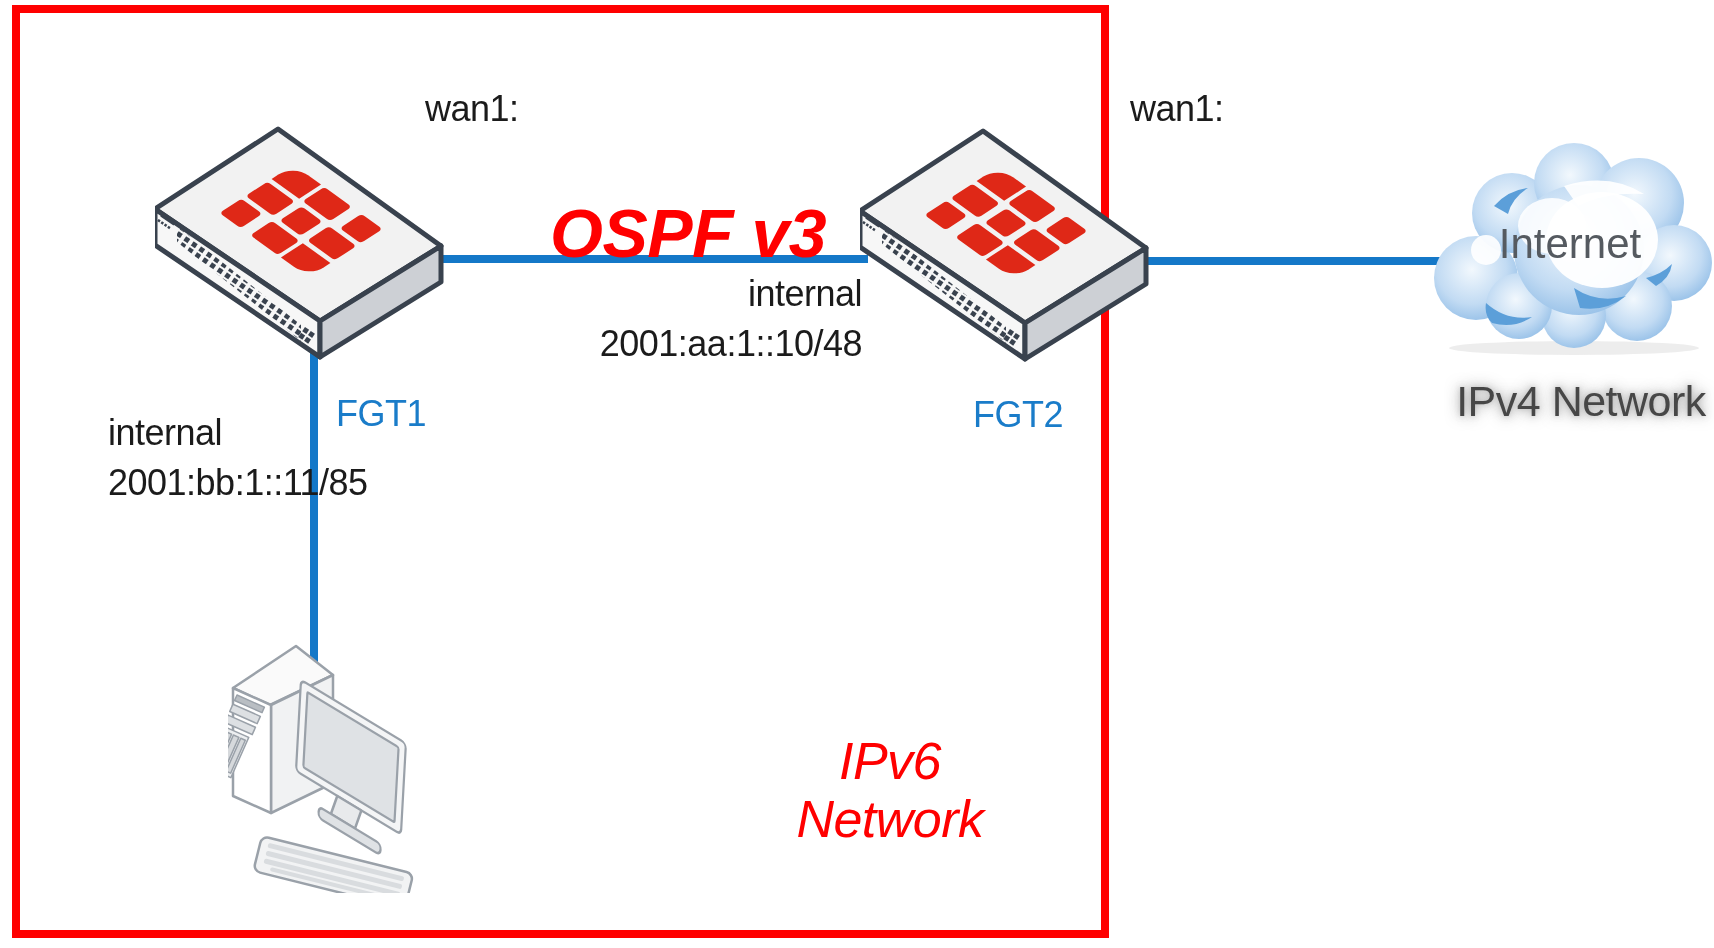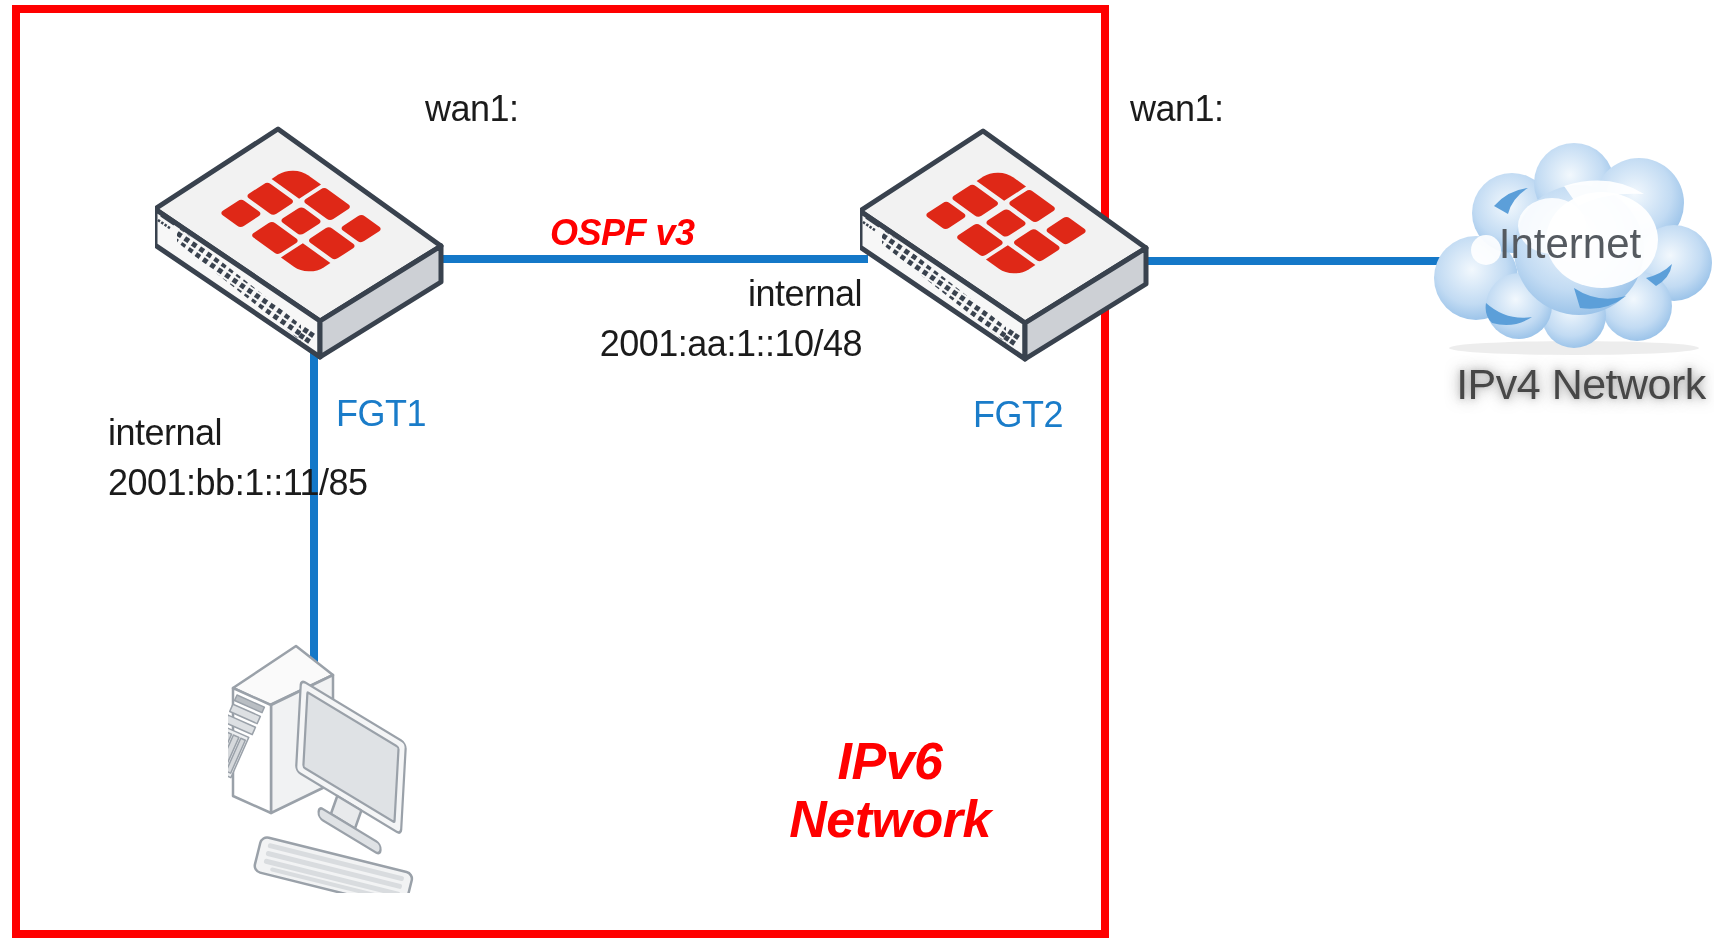--- a/index.html
+++ b/index.html
@@ -21,31 +21,31 @@
   .node{position:absolute;z-index:3;}
   #fgt1-node{left:155px;top:122px;width:292px;height:242px;}
   #fgt2-node{left:860px;top:124px;width:292px;height:242px;}
   #computer-node{left:228px;top:643px;width:210px;height:250px;}
   #internet-node{left:1424px;top:128px;width:290px;height:228px;}
   
   .lbl{position:absolute;z-index:4;white-space:nowrap;pointer-events:none;
        font-size:36px;line-height:50px;letter-spacing:-0.5px;}
   .lbl .line{display:block;}
   #fgt1-wan1-label{left:425px;top:84px;}
-  #ospf-label{left:550px;top:206px;font-size:36px;line-height:54px;font-weight:bold;font-style:italic;color:var(--boundary-red,#FF0000);}
+  #ospf-label{left:550px;top:206px;font-size:68px;line-height:54px;font-weight:bold;font-style:italic;color:var(--boundary-red,#FF0000);}
   #fgt2-internal-label{left:462px;top:269px;width:400px;text-align:right;}
   #fgt1-name-label{left:336px;top:389px;color:var(--device-label-blue,#1A7CC9);}
   #fgt2-name-label{left:973px;top:371px;color:var(--device-label-blue,#1A7CC9);margin-top:19px;}
   #fgt1-internal-label{left:108px;top:408px;}
   #fgt2-wan1-label{left:1130px;top:84px;}
-  #ipv4-network-label{left:1448px;top:359px;width:266px;text-align:center;
+  #ipv4-network-label{left:1448px;top:376px;width:266px;text-align:center;
       font-size:43px;color:var(--ipv4-text,#474747);
       text-shadow:0 0 14px rgba(125,125,125,0.85),0 0 5px rgba(170,170,170,0.5);}
   #ipv6-network-label{left:715px;top:732px;width:350px;text-align:center;
-      font-size:52px;line-height:58px;font-weight:bold;font-style:italic;
+      font-size:52px;line-height:58px;font-weight:normal;font-style:italic;
       color:var(--boundary-red,#FF0000);}
 </style>
 </head>
 <body>
 
 <div id="canvas">
 
   <div id="ipv6-boundary"></div>
 
   <div id="link-fgt1-fgt2" class="link"></div>

